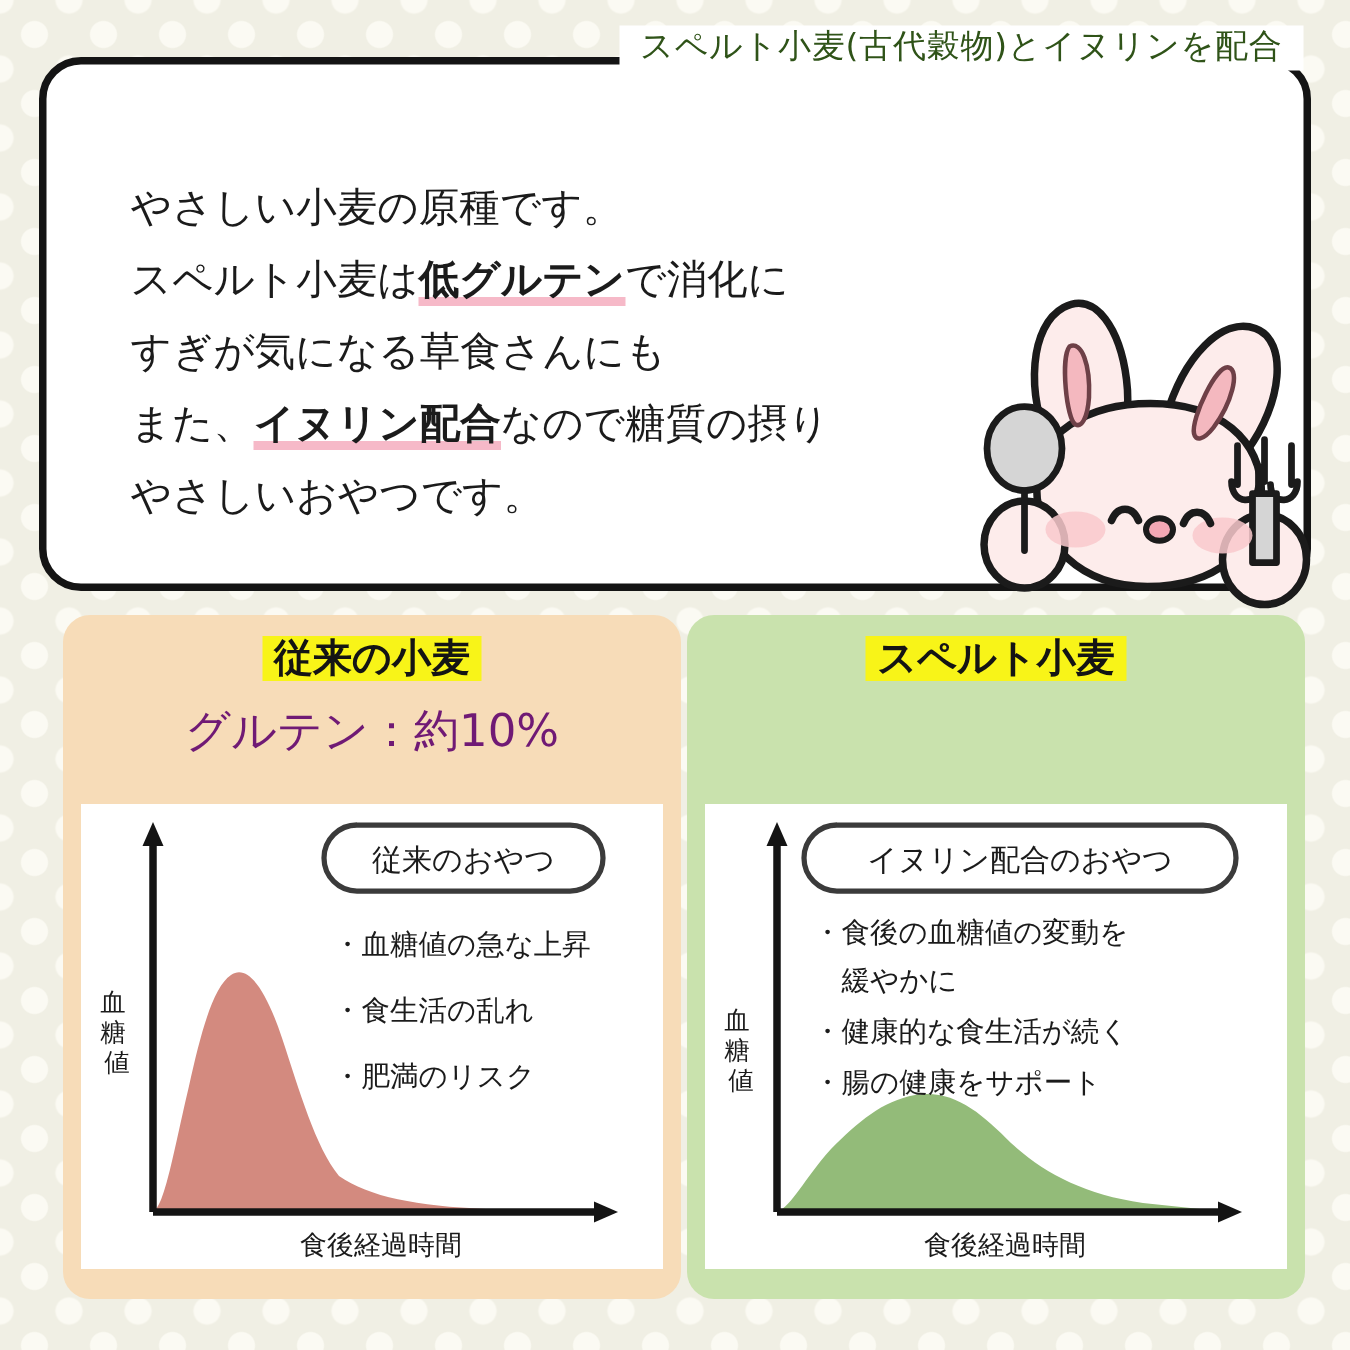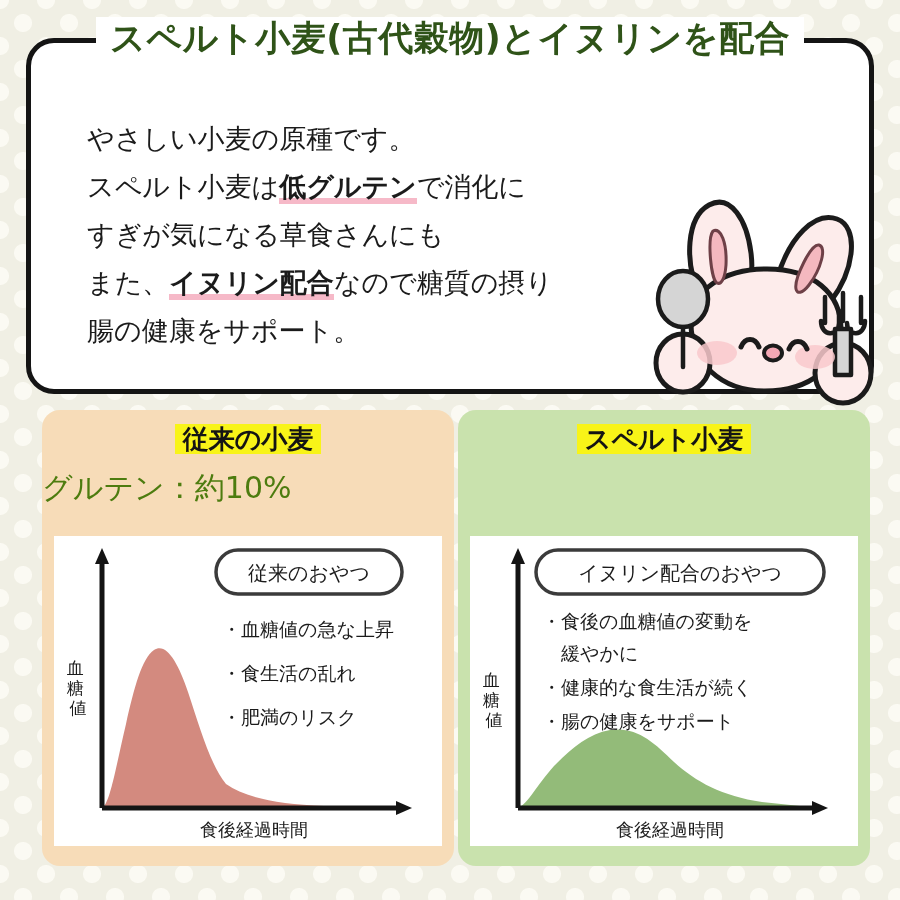--- a/index.html
+++ b/index.html
@@ -32,23 +32,23 @@
     background: #ffffff;
     border: 5px solid #141414;
     border-radius: 28px;
   }
 
   .card-title {
     position: absolute;
     left: 0;
     right: 0;
     top: -26px;
-    text-align: center;
-    font-size: 35px;
-    font-weight: bold;
+    text-align: right;
+    font-size: 22px;
+    font-weight: normal;
     color: #2f5318;
     letter-spacing: 0.5px;
     line-height: 1;
     white-space: nowrap;
   }
   .card-title .title-bg {
     background: #ffffff;
     padding: 4px 14px;
     display: inline-block;
   }
@@ -110,23 +110,23 @@
     line-height: 1;
     margin-bottom: 17px;
   }
   .panel-head .mark {
     background: #f8f418;
     padding: 2px 8px;
     display: inline-block;
   }
 
   .panel-sub {
-    text-align: left;
+    text-align: center;
     font-size: 30px;
-    color: #4d7c0f;
+    color: #701a75;
     line-height: 1.1;
     margin-bottom: 6px;
     white-space: nowrap;
   }
 
   
   .chart-wrap {
     position: absolute;
     left: 12px;
     top: 126px;
@@ -158,21 +158,21 @@
     <div class="body-line">
       <span>スペルト小麦は</span><span class="hl">低グルテン</span><span>で消化に</span>
     </div>
     <div class="body-line">
       <span>すぎが気になる草食さんにも</span>
     </div>
     <div class="body-line">
       <span>また、</span><span class="hl">イヌリン配合</span><span>なので糖質の摂り</span>
     </div>
     <div class="body-line">
-      <span>腸の健康をサポート。</span>
+      <span>やさしいおやつです。</span>
     </div>
   </div>
 
   <div class="rabbit">
     <svg viewBox="0 0 250 232" width="250" height="232" xmlns="http://www.w3.org/2000/svg">
       <g fill="#fdeceb" stroke="#1b1b1b" stroke-width="5" stroke-linejoin="round" stroke-linecap="round">
 
         <path d="M58 108 C40 70 44 26 66 14 C88 2 104 30 108 62 C111 86 106 100 100 110 Z"></path>
 
         <path d="M134 88 C146 46 172 20 194 28 C216 36 212 78 188 110 C176 126 162 134 152 130 Z"></path>

